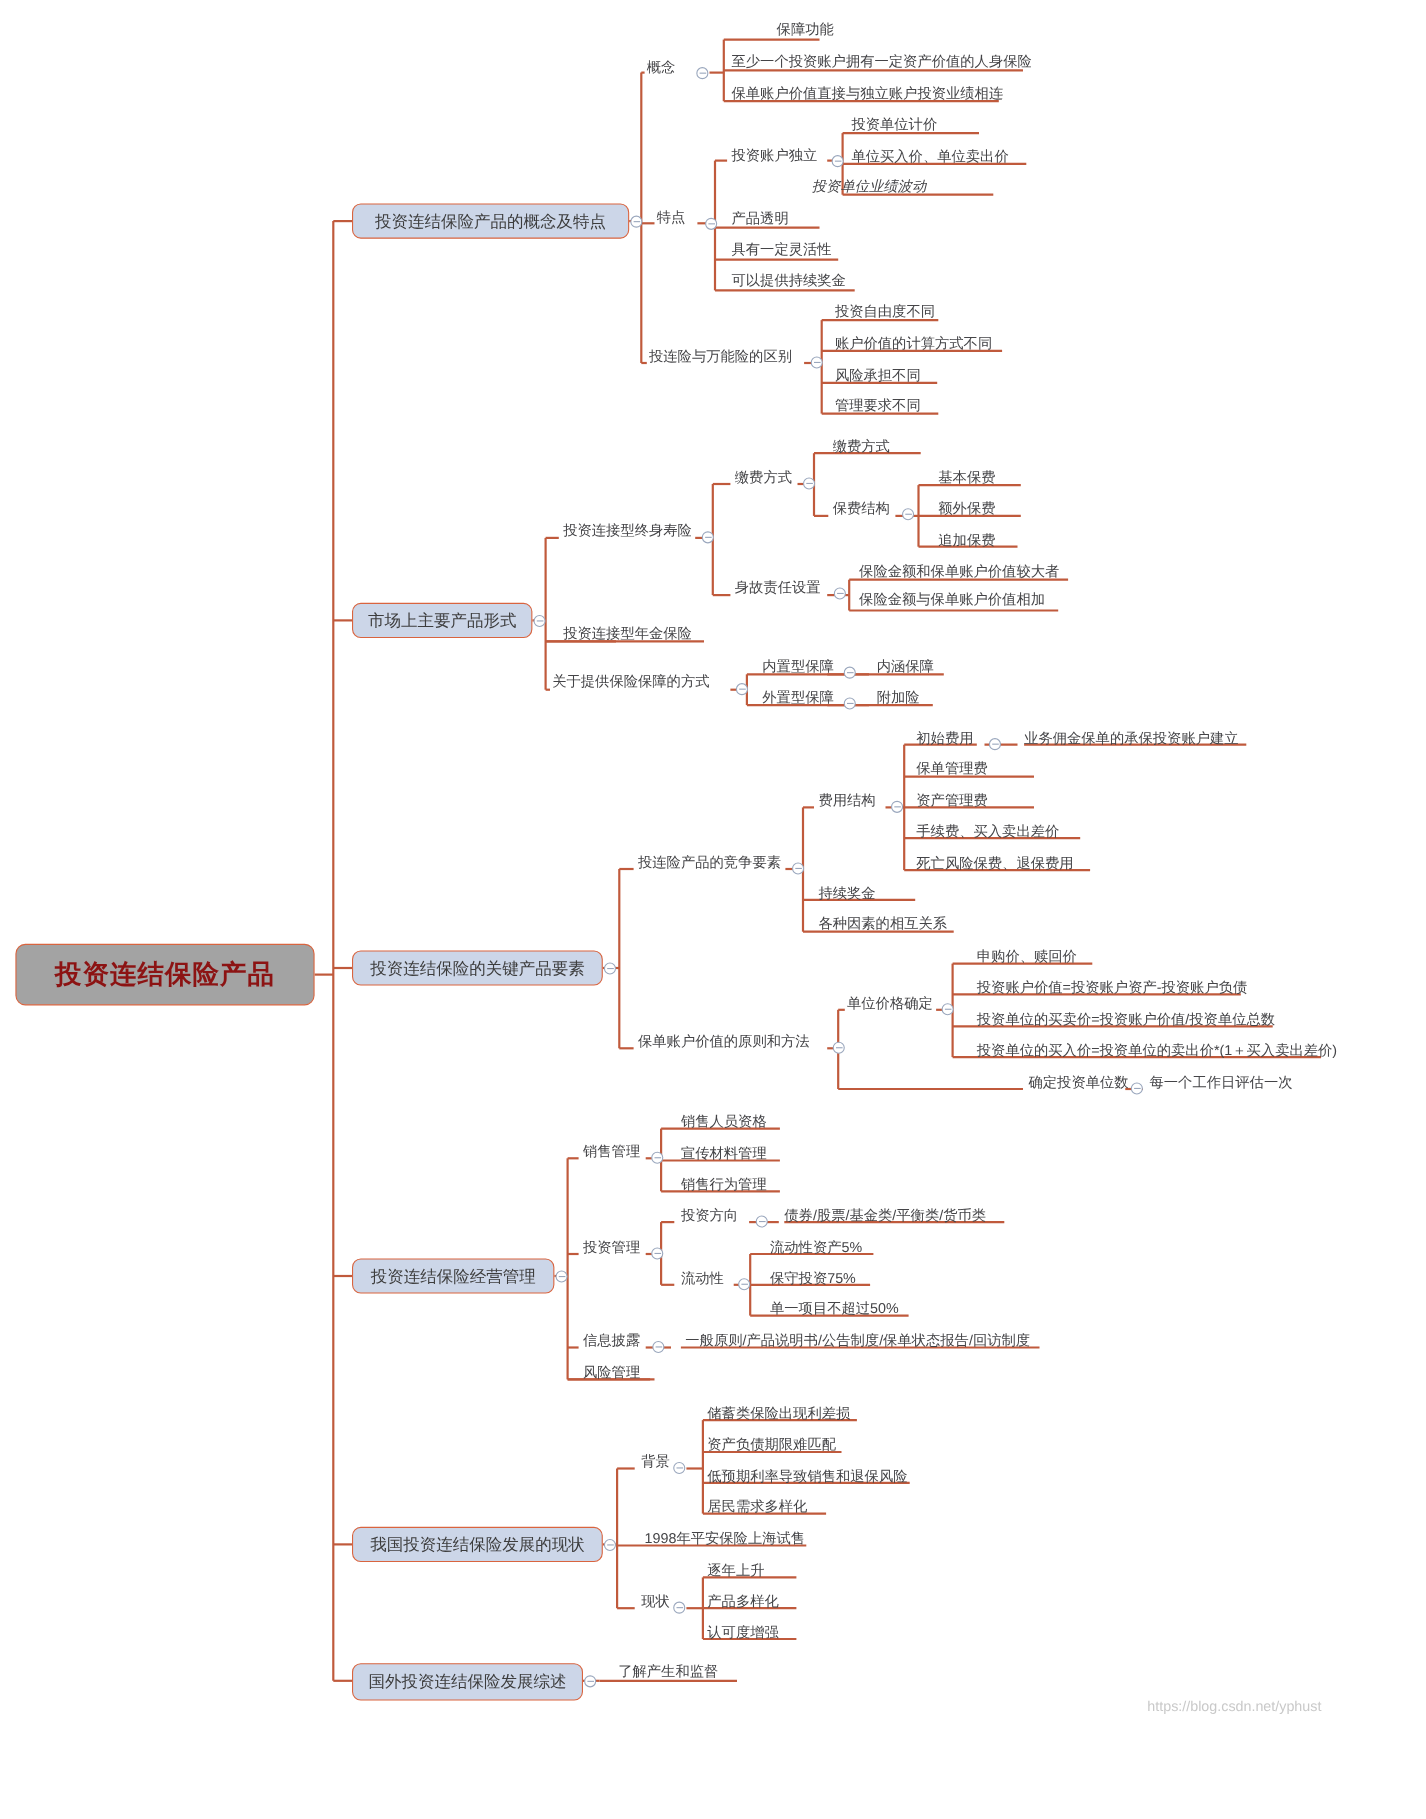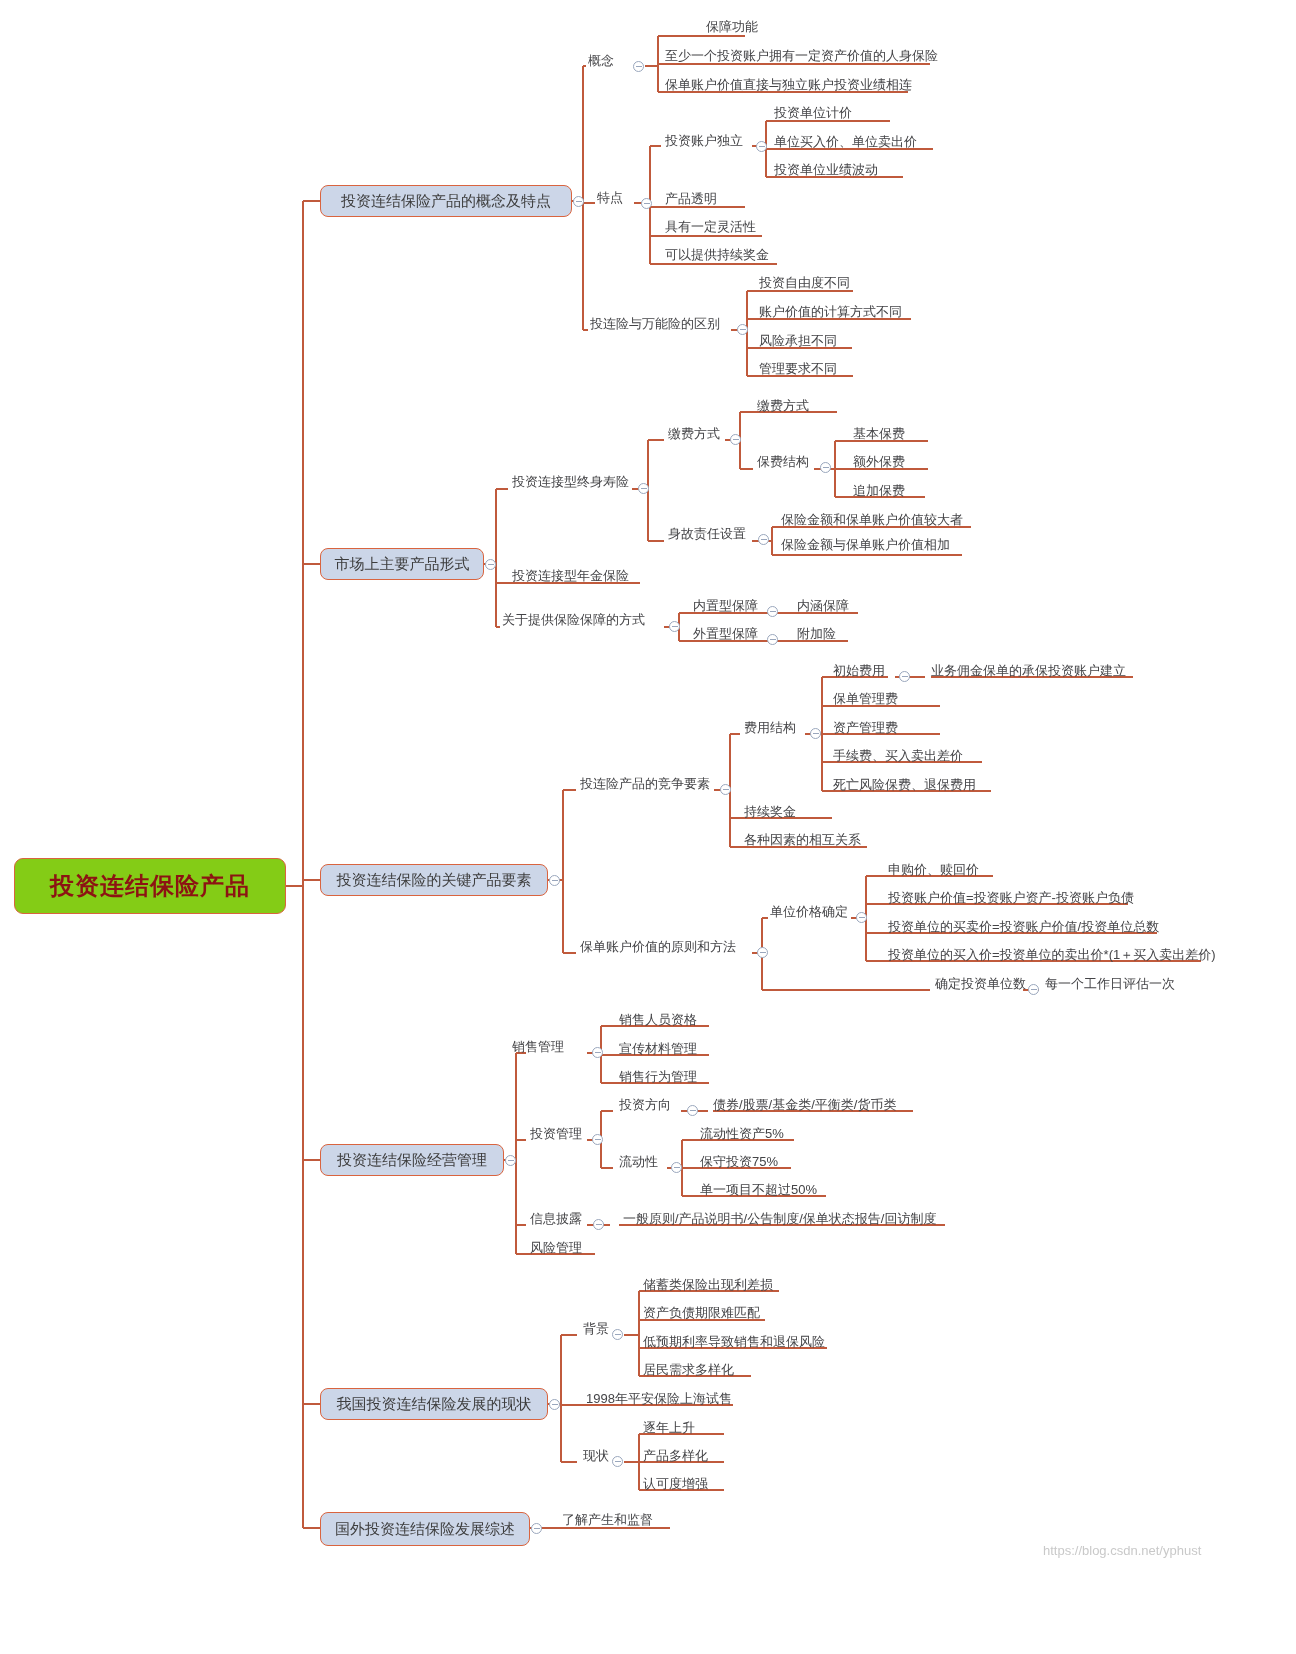--- a/index.html
+++ b/index.html
@@ -7,21 +7,21 @@
     width:1296px;height:1654px;position:relative;overflow:hidden;
     font-family:"Liberation Sans","DejaVu Sans",sans-serif;
     color:#404040;
   }
   #canvas{position:absolute;left:0;top:0;width:1296px;height:1654px;}
   svg#links{position:absolute;left:0;top:0;width:1296px;height:1654px;pointer-events:none;}
 
   
   .root-node{
     position:absolute;
-    background:#84cc16;
+    background:#a3a3a3;
     border:1px solid #d9643f;
     border-radius:9px;
     color:#8c1313;
     font-weight:bold;
     display:flex;align-items:center;justify-content:center;
     letter-spacing:1px;
     box-sizing:border-box;
   }
 
   
@@ -284,21 +284,21 @@
 
   <div id="text-nodes">
       <div class="tnode" style="left: 588px; top: 54px; font-size: 13px;">概念</div>
       <div class="tnode" style="left: 665px; top: 20px; font-size: 13px; margin-left: 41px;">保障功能</div>
       <div class="tnode" style="left: 665px; top: 49px; font-size: 13px;">至少一个投资账户拥有一定资产价值的人身保险</div>
       <div class="tnode" style="left: 665px; top: 78px; font-size: 13px;">保单账户价值直接与独立账户投资业绩相连</div>
       <div class="tnode" style="left: 597px; top: 191px; font-size: 13px;">特点</div>
       <div class="tnode" style="left: 665px; top: 134px; font-size: 13px;">投资账户独立</div>
       <div class="tnode" style="left: 774px; top: 106px; font-size: 13px;">投资单位计价</div>
       <div class="tnode" style="left: 774px; top: 135px; font-size: 13px;">单位买入价、单位卖出价</div>
-      <div class="tnode" style="left: 774px; top: 163px; font-size: 13px;">投资单位业绩波动</div>
+      <div class="tnode" style="left: 738px; top: 163px; font-size: 13px; font-style: italic;">投资单位业绩波动</div>
       <div class="tnode" style="left: 665px; top: 192px; font-size: 13px;">产品透明</div>
       <div class="tnode" style="left: 665px; top: 220px; font-size: 13px;">具有一定灵活性</div>
       <div class="tnode" style="left: 665px; top: 248px; font-size: 13px;">可以提供持续奖金</div>
       <div class="tnode" style="left: 590px; top: 317px; font-size: 13px;">投连险与万能险的区别</div>
       <div class="tnode" style="left: 759px; top: 276px; font-size: 13px;">投资自由度不同</div>
       <div class="tnode" style="left: 759px; top: 305px; font-size: 13px;">账户价值的计算方式不同</div>
       <div class="tnode" style="left: 759px; top: 334px; font-size: 13px;">风险承担不同</div>
       <div class="tnode" style="left: 759px; top: 362px; font-size: 13px;">管理要求不同</div>
       <div class="tnode" style="left: 512px; top: 475px; font-size: 13px;">投资连接型终身寿险</div>
       <div class="tnode" style="left: 668px; top: 427px; font-size: 13px;">缴费方式</div>
@@ -327,21 +327,21 @@
       <div class="tnode" style="left: 744px; top: 805px; font-size: 13px;">持续奖金</div>
       <div class="tnode" style="left: 744px; top: 833px; font-size: 13px;">各种因素的相互关系</div>
       <div class="tnode" style="left: 580px; top: 940px; font-size: 13px;">保单账户价值的原则和方法</div>
       <div class="tnode" style="left: 770px; top: 905px; font-size: 13px;">单位价格确定</div>
       <div class="tnode" style="left: 888px; top: 863px; font-size: 13px;">申购价、赎回价</div>
       <div class="tnode" style="left: 888px; top: 891px; font-size: 13px;">投资账户价值=投资账户资产-投资账户负债</div>
       <div class="tnode" style="left: 888px; top: 920px; font-size: 13px;">投资单位的买卖价=投资账户价值/投资单位总数</div>
       <div class="tnode" style="left: 888px; top: 948px; font-size: 13px;">投资单位的买入价=投资单位的卖出价*(1＋买入卖出差价)</div>
       <div class="tnode" style="left: 935px; top: 977px; font-size: 13px;">确定投资单位数</div>
       <div class="tnode" style="left: 1045px; top: 977px; font-size: 13px;">每一个工作日评估一次</div>
-      <div class="tnode" style="left: 512px; top: 1040px; font-size: 13px;">销售管理</div>
+      <div class="tnode" style="left: 530px; top: 1040px; font-size: 13px;">销售管理</div>
       <div class="tnode" style="left: 619px; top: 1013px; font-size: 13px;">销售人员资格</div>
       <div class="tnode" style="left: 619px; top: 1042px; font-size: 13px;">宣传材料管理</div>
       <div class="tnode" style="left: 619px; top: 1070px; font-size: 13px;">销售行为管理</div>
       <div class="tnode" style="left: 530px; top: 1127px; font-size: 13px;">投资管理</div>
       <div class="tnode" style="left: 619px; top: 1098px; font-size: 13px;">投资方向</div>
       <div class="tnode" style="left: 713px; top: 1098px; font-size: 13px;">债券/股票/基金类/平衡类/货币类</div>
       <div class="tnode" style="left: 619px; top: 1155px; font-size: 13px;">流动性</div>
       <div class="tnode" style="left: 700px; top: 1127px; font-size: 13px;">流动性资产5%</div>
       <div class="tnode" style="left: 700px; top: 1155px; font-size: 13px;">保守投资75%</div>
       <div class="tnode" style="left: 700px; top: 1183px; font-size: 13px;">单一项目不超过50%</div>

